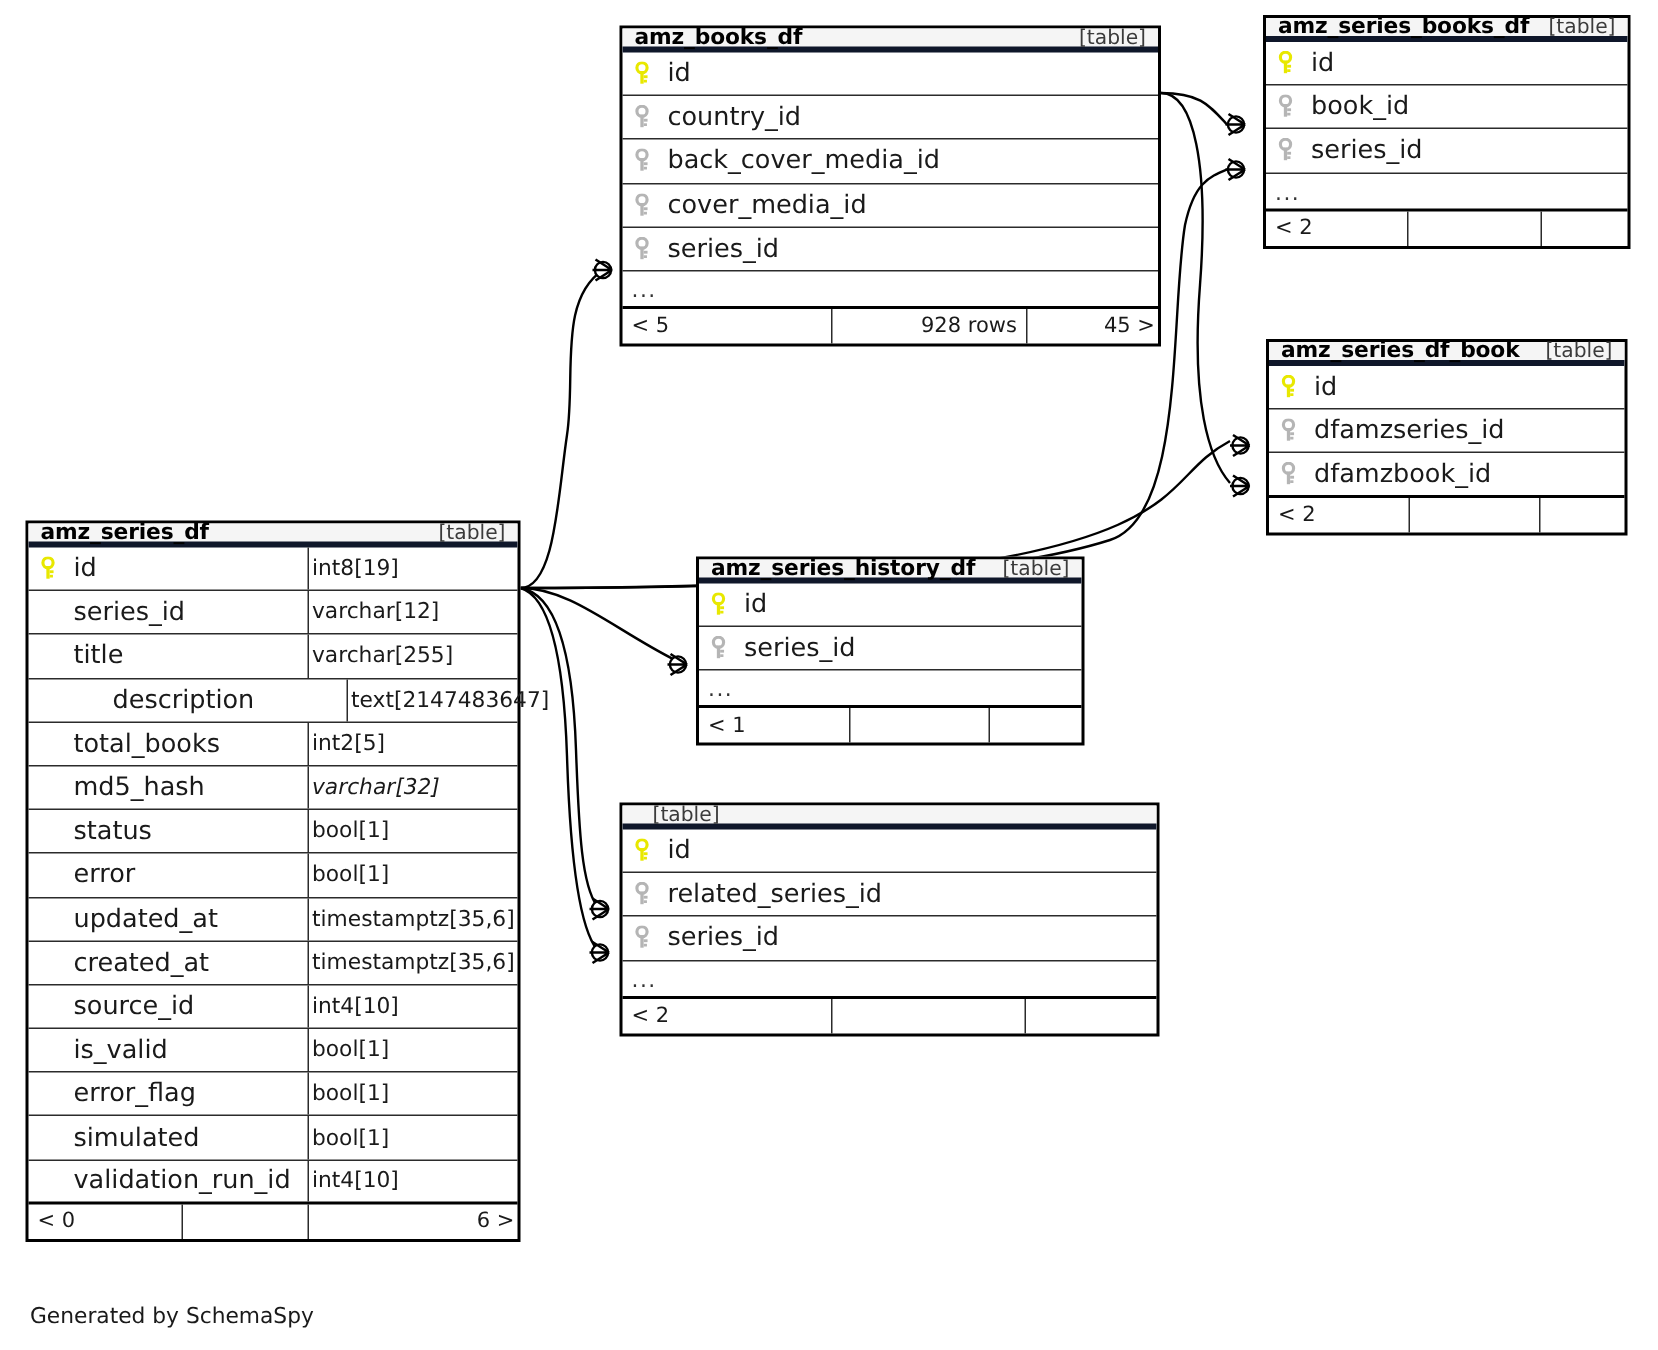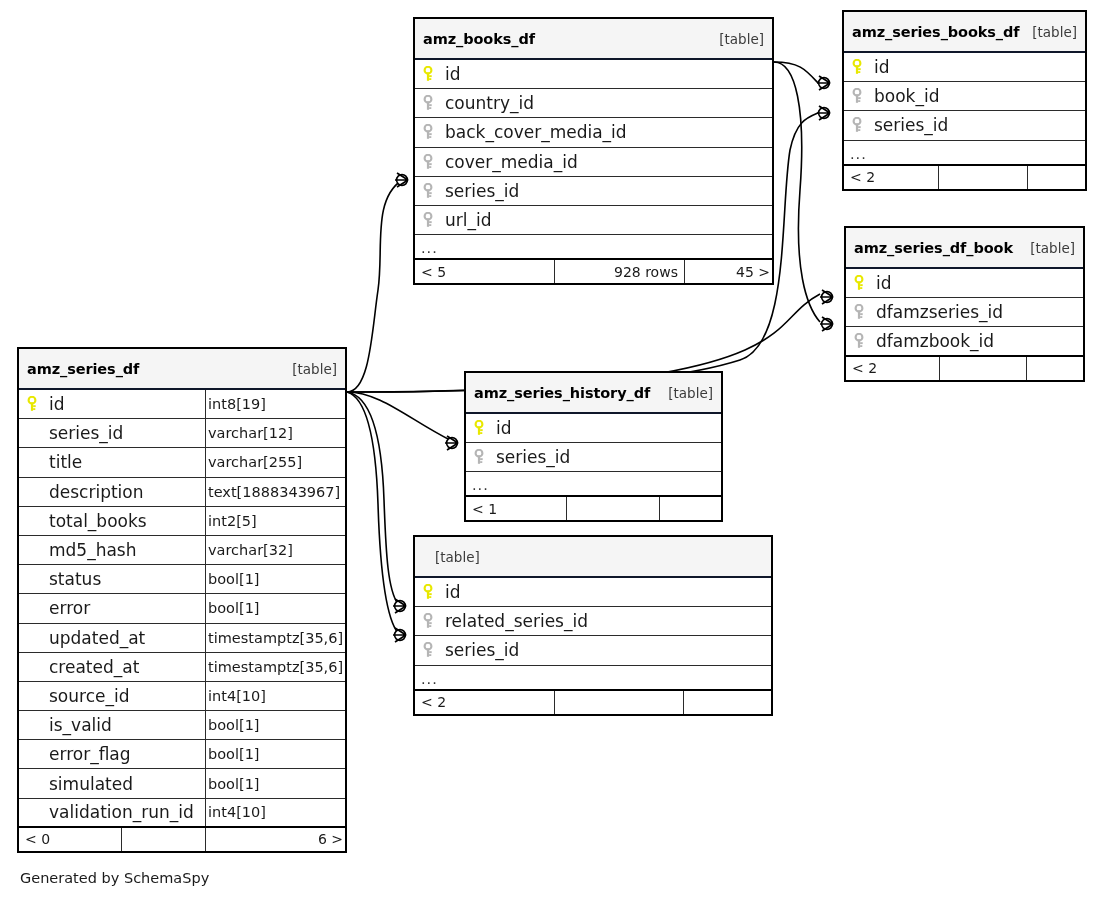--- a/index.html
+++ b/index.html
@@ -35,23 +35,23 @@
     border: 2px solid #000000;
     box-sizing: border-box;
     font-size: 14.5px;
     color: #1a1a1a;
   }
   .tbl-head {
     display: flex;
     align-items: center;
     justify-content: space-between;
     background: #f5f5f5;
-    border-bottom: 2px solid #0f172a;
+    border-bottom: 4px solid #0f172a;
     box-sizing: border-box;
-    height: 41px;
+    height: 16px;
     padding: 0 8px;
   }
   .tbl-name {
     font-weight: bold;
     font-size: 14.5px;
     color: #000000;
     letter-spacing: -0.1px;
   }
   .tbl-tag {
     font-size: 13.5px;
@@ -276,33 +276,20 @@
               <svg width="14" height="16" viewBox="0 0 14 16">
                 <circle cx="7" cy="4.2" r="3.4" fill="none" stroke="#b5b5b5" stroke-width="2.1"></circle>
                 <rect x="5.9" y="6.4" width="2.2" height="8.4" fill="#b5b5b5"></rect>
                 <rect x="8.1" y="9.2" width="2.6" height="1.9" fill="#b5b5b5"></rect>
                 <rect x="8.1" y="12.2" width="2.2" height="1.8" fill="#b5b5b5"></rect>
               </svg>
             </span>
             <span class="col-label">series_id</span>
           </div>
         </div>
-        <div class="col-row">
-          <div class="col-left">
-            <span class="keyicon">
-              <svg width="14" height="16" viewBox="0 0 14 16">
-                <circle cx="7" cy="4.2" r="3.4" fill="none" stroke="#b5b5b5" stroke-width="2.1"></circle>
-                <rect x="5.9" y="6.4" width="2.2" height="8.4" fill="#b5b5b5"></rect>
-                <rect x="8.1" y="9.2" width="2.6" height="1.9" fill="#b5b5b5"></rect>
-                <rect x="8.1" y="12.2" width="2.2" height="1.8" fill="#b5b5b5"></rect>
-              </svg>
-            </span>
-            <span class="col-label">url_id</span>
-          </div>
-        </div>
         <div class="ellipsis-row">...</div>
         <div class="foot-row">
           <div class="foot-cell foot-left" style="flex: 0 0 138.985px;">&lt; 5</div>
           <div class="foot-cell foot-mid" style="flex: 0 0 129.96px;">928 rows</div>
           <div class="foot-cell foot-right" style="flex: 0 0 92.055px;">45 &gt;</div>
         </div>
       </div>
       <div class="tbl" style="left: 842px; top: 10px; width: 245px;">
         <div class="tbl-head">
           <span class="tbl-name">amz_series_books_df</span>
@@ -519,39 +506,39 @@
           <div class="col-type" style="flex: 0 0 150px;">varchar[12]</div>
         </div>
         <div class="col-row">
           <div class="col-left" style="flex: 0 0 180px;">
             <span class="keyicon"></span>
             <span class="col-label">title</span>
           </div>
           <div class="col-type" style="flex: 0 0 150px;">varchar[255]</div>
         </div>
         <div class="col-row">
-          <div class="col-left" style="flex: 0 0 180px;">
+          <div class="col-left" style="flex: 0 0 180px; margin-left: 26px;">
             <span class="keyicon"></span>
             <span class="col-label">description</span>
           </div>
-          <div class="col-type" style="flex: 0 0 150px;">text[1888343967]</div>
+          <div class="col-type" style="flex: 0 0 150px;">text[2147483647]</div>
         </div>
         <div class="col-row">
           <div class="col-left" style="flex: 0 0 180px;">
             <span class="keyicon"></span>
             <span class="col-label">total_books</span>
           </div>
           <div class="col-type" style="flex: 0 0 150px;">int2[5]</div>
         </div>
         <div class="col-row">
           <div class="col-left" style="flex: 0 0 180px;">
             <span class="keyicon"></span>
             <span class="col-label">md5_hash</span>
           </div>
-          <div class="col-type" style="flex: 0 0 150px;">varchar[32]</div>
+          <div class="col-type" style="flex: 0 0 150px; font-style: italic;">varchar[32]</div>
         </div>
         <div class="col-row">
           <div class="col-left" style="flex: 0 0 180px;">
             <span class="keyicon"></span>
             <span class="col-label">status</span>
           </div>
           <div class="col-type" style="flex: 0 0 150px;">bool[1]</div>
         </div>
         <div class="col-row">
           <div class="col-left" style="flex: 0 0 180px;">

